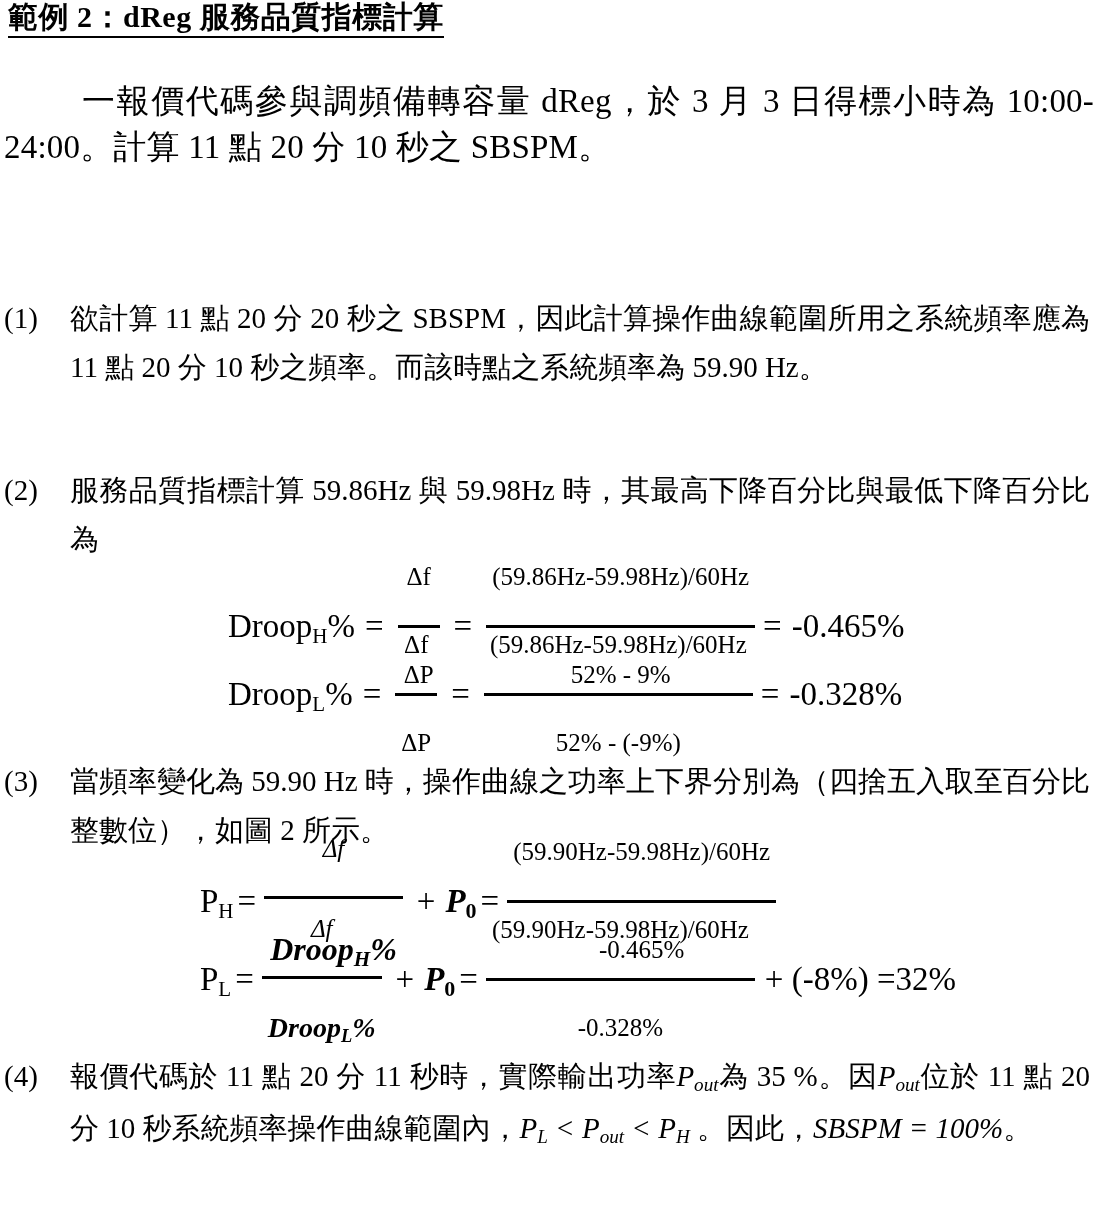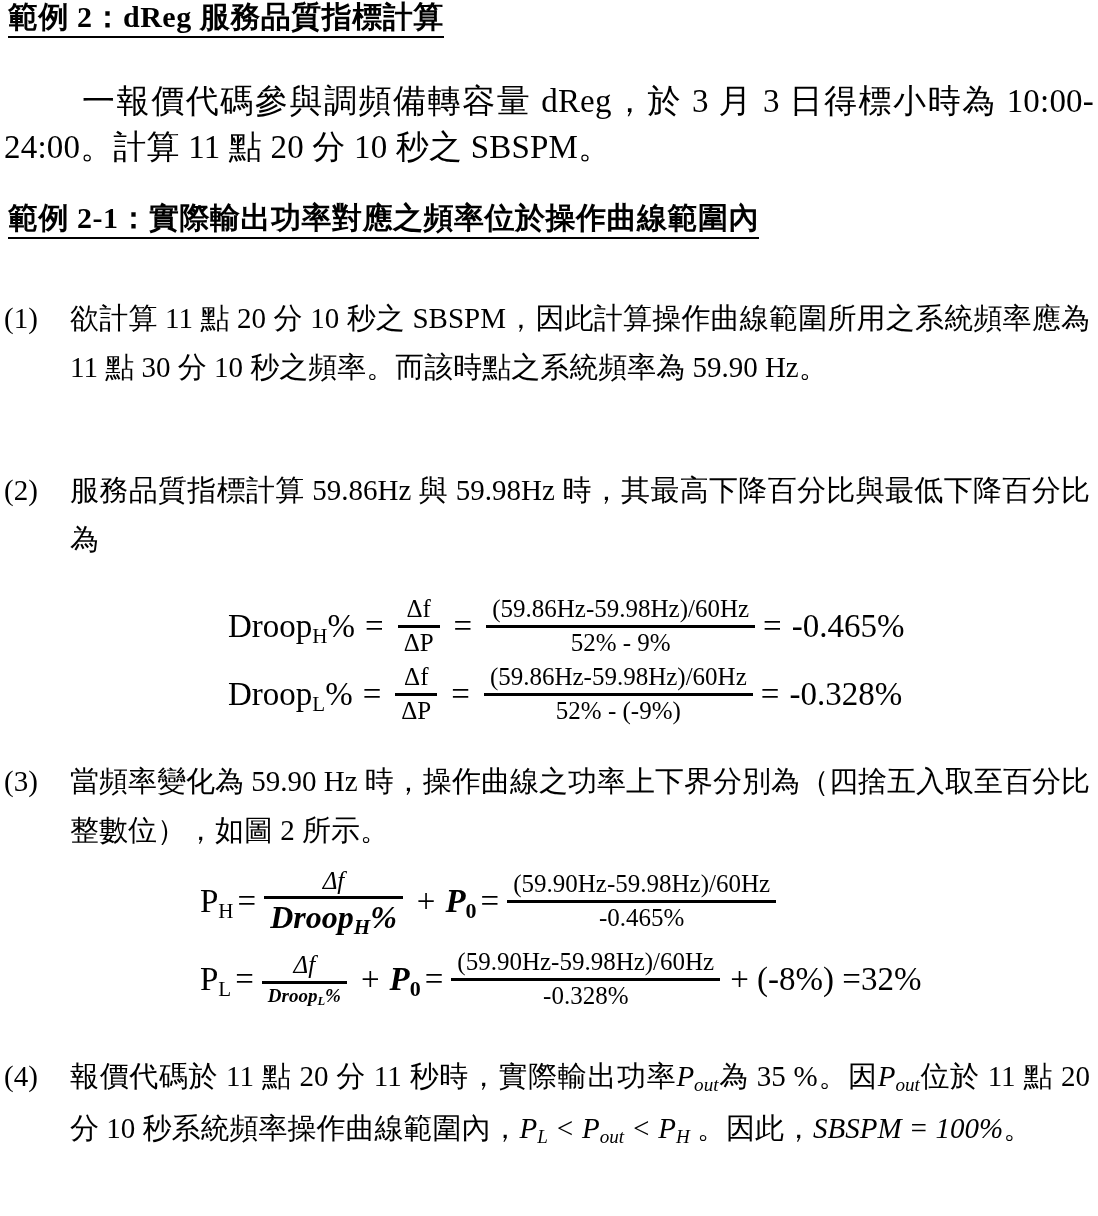--- a/index.html
+++ b/index.html
@@ -115,20 +115,21 @@
   }
   .op-tight { padding: 0 4px; }
 
   
   .frac {
     display: inline-flex;
     flex-direction: column;
     align-items: center;
     vertical-align: middle;
     padding: 0 4px;
+    gap: 32px;
   }
   .frac .num,
   .frac .den {
     display: block;
     padding: 0 6px;
     white-space: nowrap;
     text-align: center;
   }
   .frac .bar {
     display: block;
@@ -174,27 +175,24 @@
 <body>
 
 <div class="page">
 
   <div class="heading-row" id="heading-1-row">
     <span class="heading">範例 2：dReg 服務品質指標計算</span>
   </div>
 
   <div class="para para-indent" id="intro-para">一報價代碼參與調頻備轉容量 dReg，於 3 月 3 日得標小時為 10:00-24:00。計算 11 點 20 分 10 秒之 SBSPM。</div>
 
-  <div class="heading-row" id="heading-2-row">
-    <span class="heading">範例 2-1：實際輸出功率對應之頻率位於操作曲線範圍內</span>
-  </div>
 
   <div class="list-item" id="list-item-1">
     <span class="li-marker">(1)</span>
-    <span class="li-body">欲計算 11 點 20 分 10 秒之 SBSPM，因此計算操作曲線範圍所用之系統頻率應為 11 點 30 分 10 秒之頻率。而該時點之系統頻率為 59.90 Hz。</span>
+    <span class="li-body">欲計算 11 點 20 分 20 秒之 SBSPM，因此計算操作曲線範圍所用之系統頻率應為 11 點 20 分 10 秒之頻率。而該時點之系統頻率為 59.90 Hz。</span>
   </div>
 
   <div class="list-item" id="list-item-2">
     <span class="li-marker">(2)</span>
     <span class="li-body">服務品質指標計算 59.86Hz 與 59.98Hz 時，其最高下降百分比與最低下降百分比為</span>
   </div>
 
   <div class="math-block" id="droop-block">
 
     <div class="eq-row" style="padding-left:228px;">
@@ -276,21 +274,21 @@
 
     <div class="eq-row" style="padding-left:200px;">
       <span class="pvar">
         <span>P</span>
           <span class="sub">L</span>
       </span>
       <span class="op op-tight">=</span>
       <span class="frac">
         <span class="num mi" style="font-size:25px;">Δf</span>
         <span class="bar"></span>
-        <span class="den" style="font-size:19px;"><span class="mib">Droop</span><span class="mib sub-i">L</span><span class="mib">%</span></span>
+        <span class="den" style="font-size:28px;"><span class="mib">Droop</span><span class="mib sub-i">L</span><span class="mib">%</span></span>
       </span>
       <span class="op">+</span>
       <span class="p0">
         <span>P</span>
           <span class="sub">0</span>
       </span>
       <span class="op op-tight">=</span>
       <span class="frac f-wide">
         <span class="num">(59.90Hz-59.98Hz)/60Hz</span>
         <span class="bar"></span>

